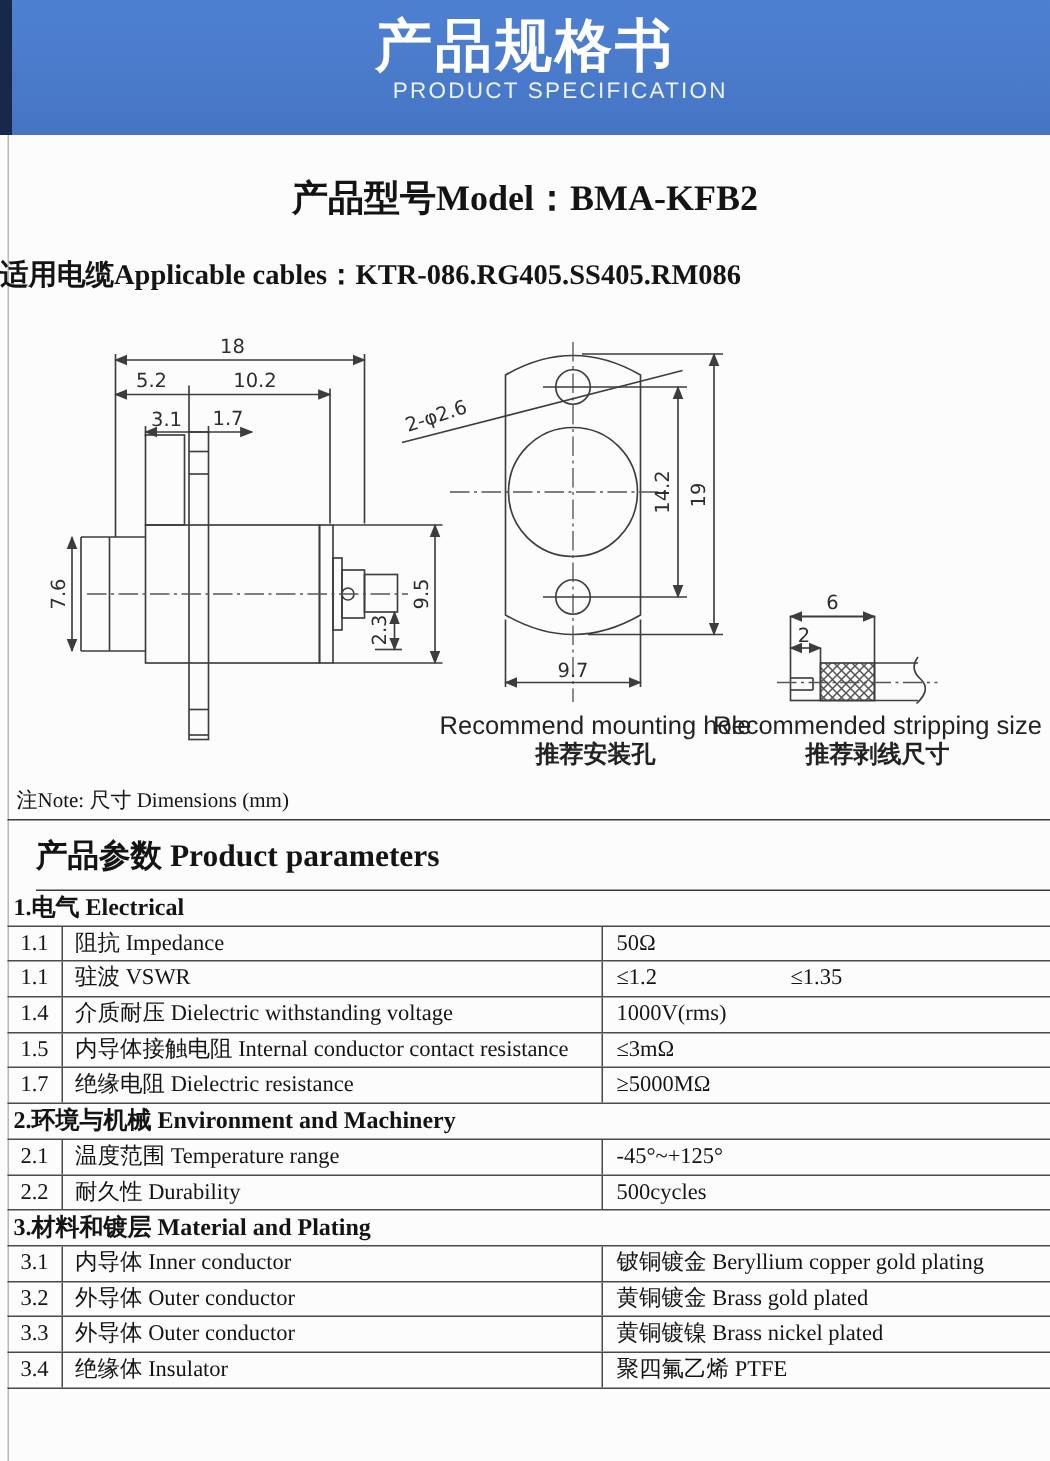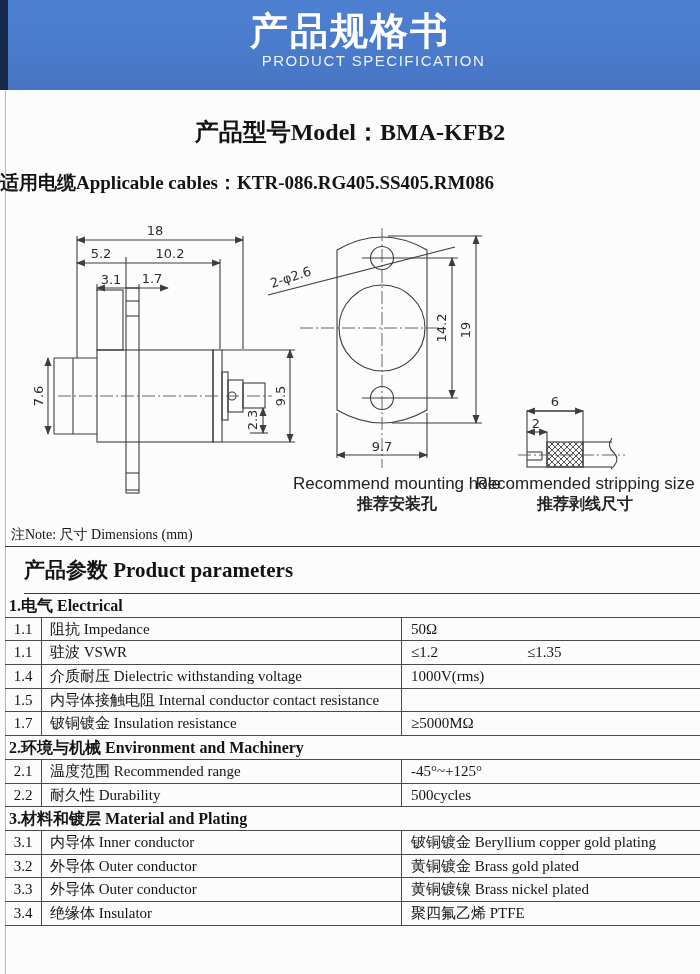--- a/index.html
+++ b/index.html
@@ -205,32 +205,33 @@
       <div class="c-val"><span>≤1.2</span><span class="v2">≤1.35</span></div>
     </div>
     <div class="trow">
       <div class="c-num">1.4</div>
       <div class="c-desc">介质耐压 Dielectric withstanding voltage</div>
       <div class="c-val"><span>1000V(rms)</span></div>
     </div>
     <div class="trow">
       <div class="c-num">1.5</div>
       <div class="c-desc">内导体接触电阻 Internal conductor contact resistance</div>
+      <div class="c-val"><span>≤3mΩ</span></div>
     </div>
     <div class="trow">
       <div class="c-num">1.7</div>
-      <div class="c-desc">铍铜镀金 Insulation resistance</div>
+      <div class="c-desc">绝缘电阻 Dielectric resistance</div>
       <div class="c-val"><span>≥5000MΩ</span></div>
     </div>
 
     <div class="sec-row">2.环境与机械 Environment and Machinery</div>
 
     <div class="trow">
       <div class="c-num">2.1</div>
-      <div class="c-desc">温度范围 Recommended range</div>
+      <div class="c-desc">温度范围 Temperature range</div>
       <div class="c-val"><span>-45°~+125°</span></div>
     </div>
     <div class="trow">
       <div class="c-num">2.2</div>
       <div class="c-desc">耐久性 Durability</div>
       <div class="c-val"><span>500cycles</span></div>
     </div>
 
     <div class="sec-row">3.材料和镀层 Material and Plating</div>
 

